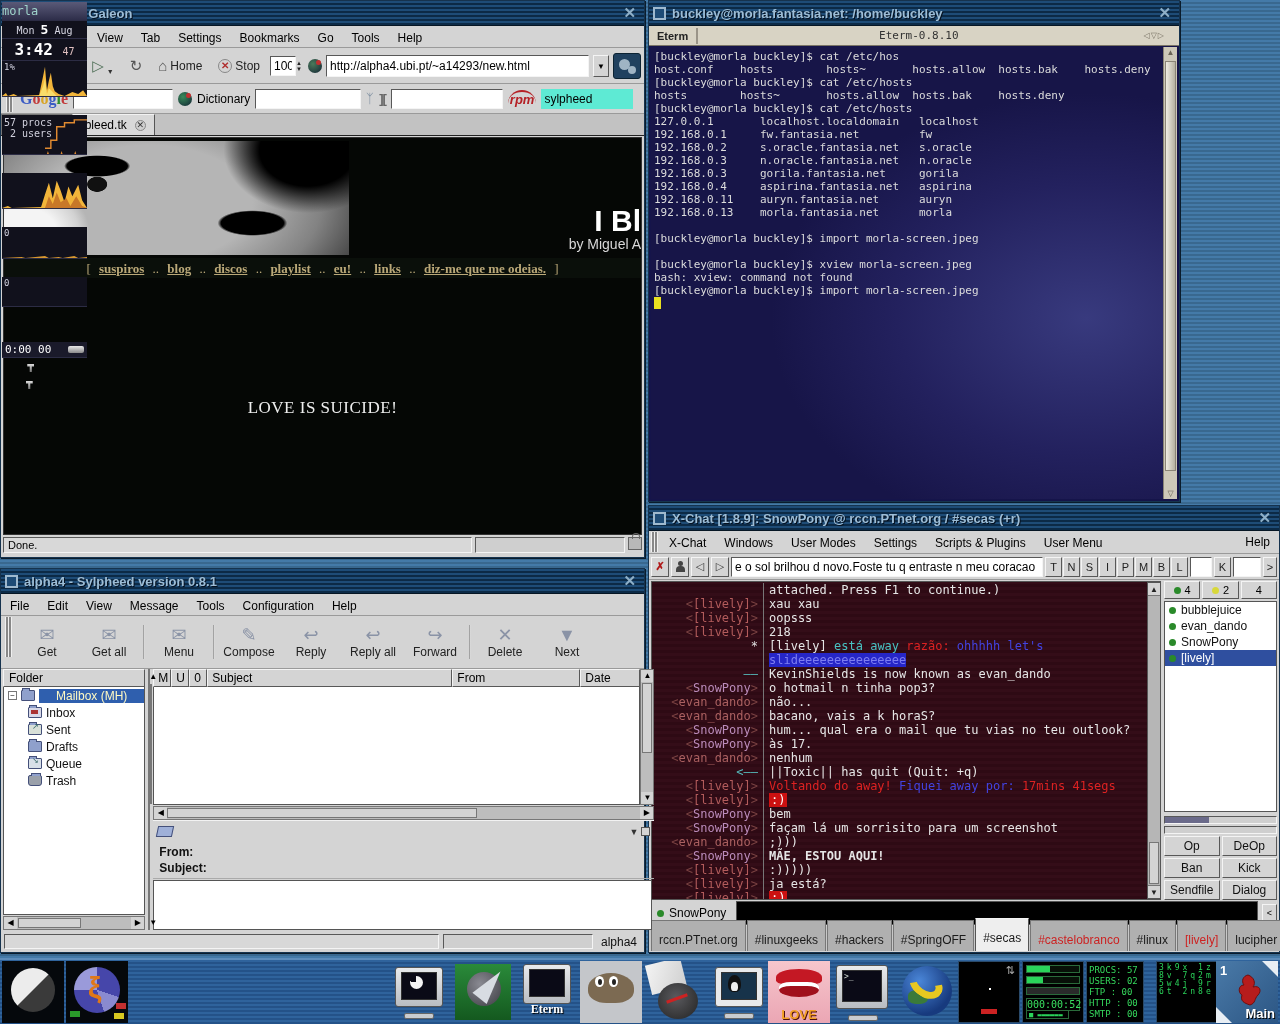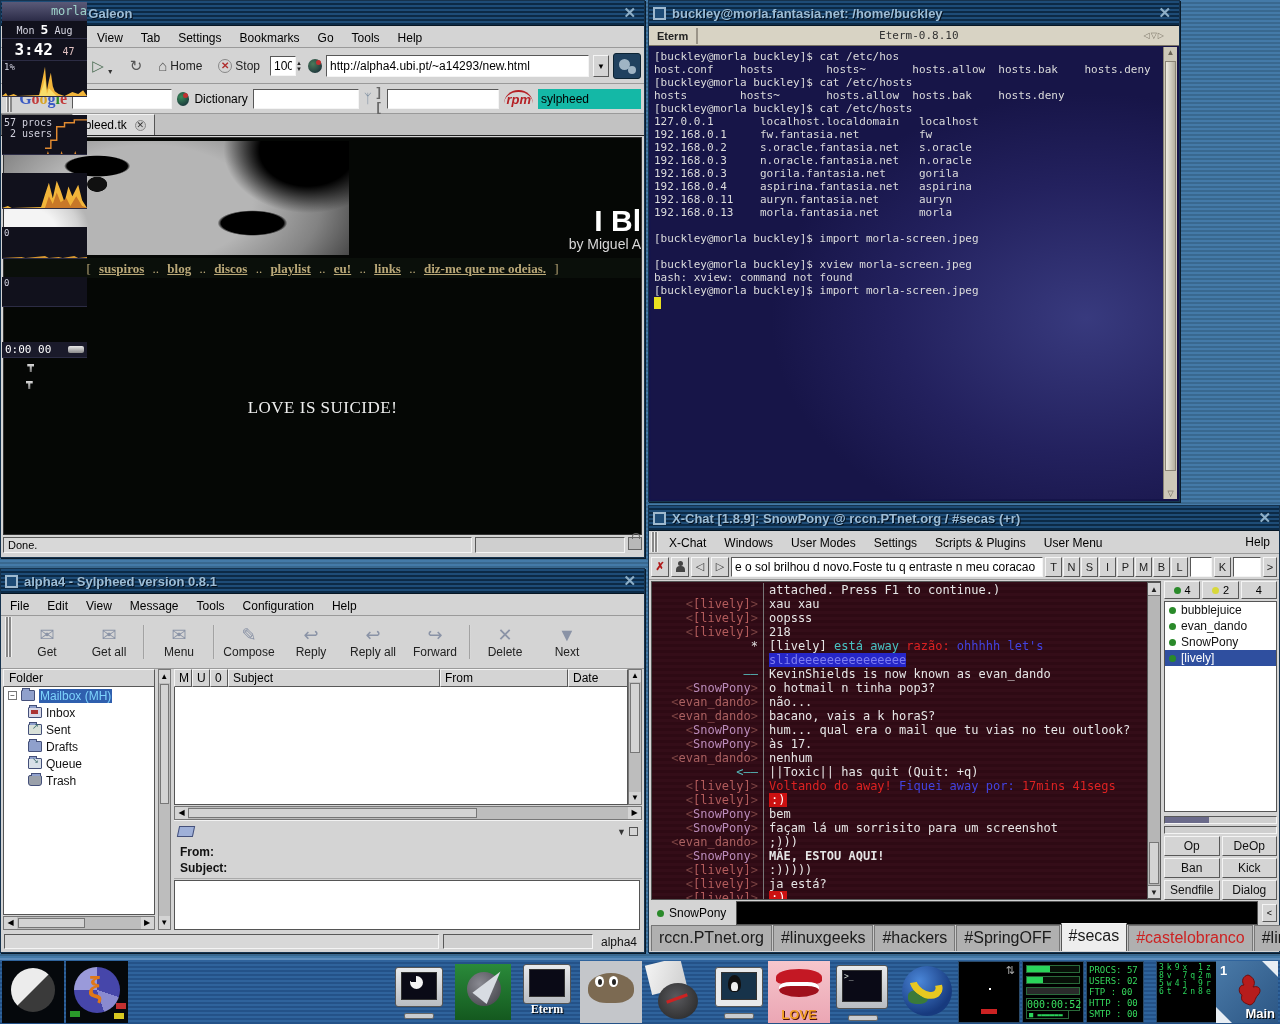--- a/index.html
+++ b/index.html
@@ -84,21 +84,21 @@
 #term .cursor{display:inline-block;width:7px;height:12px;background:#e8e020;vertical-align:-2px}
 #eterm .escroll{position:absolute;top:46px;right:2px;bottom:2px;width:14px;background:#cdc8b8;border-left:1px solid #8a8476}
 .escroll .ethumb{position:absolute;left:1px;right:1px;top:14px;bottom:28px;background:linear-gradient(90deg,#efece2,#b5b0a0);border:1px solid #8a8476}
 .escroll .ea{position:absolute;left:0;right:0;text-align:center;font-size:8px;color:#6a6456}
 .escroll .ea.up{top:1px}.escroll .ea.dn{bottom:1px}
 
 #gkrellm{left:1188px;top:2px;width:89px;background:#47668c;border:1px solid #6f8cb0;padding:1px}
 .gk-panel{background:#11111c;color:#d8d8e4;font-family:"DejaVu Sans Mono",monospace;position:relative;border-bottom:1px solid #2c2c44}
 .gk-label{display:block;margin:1px;text-align:center;font-size:11px;font-weight:bold;color:#e4e4f4;font-family:"Liberation Sans",sans-serif;
  background:linear-gradient(#70708e,#3b3b57);border:1px solid #23233a;border-radius:2px;padding:1px 0}
-.gk-host{color:#9fd4cc;text-align:right;font-size:12px;padding:2px 0;background:linear-gradient(#5a5a78,#2e2e4a)}
+.gk-host{color:#9fd4cc;text-align:left;font-size:12px;padding:2px 0;background:linear-gradient(#5a5a78,#2e2e4a)}
 .gk-date{text-align:center;font-size:10px;padding:1px 0}
 .gk-date b{font-size:13px;color:#fff}
 .gk-time{text-align:center;font-size:16px;font-weight:bold;padding:1px 0;color:#fff}
 .gk-time small{font-size:10px;font-weight:normal;color:#e0c0c0}
 .gk-chart{height:36px;position:relative;overflow:hidden}
 .gk-chart svg{position:absolute;left:0;top:0;width:100%;height:100%}
 .gk-ol{position:absolute;left:2px;top:1px;font-size:9px;color:#cfcfdc;z-index:2;line-height:10px}
 .gk-txtrow{font-size:10px;color:#d0d0dc;padding:0 2px;line-height:11px}
 .gk-mem{color:#e89a9a;font-size:11px;text-align:center;padding:1px 0;background:linear-gradient(#5f5f7c,#32324e);border:1px solid #23233a;border-radius:2px;margin:1px}
 .krell{display:inline-block;width:7px;height:8px;background:linear-gradient(#ddd,#777);margin-right:3px;vertical-align:-1px;clip-path:polygon(0 0,100% 0,100% 30%,65% 30%,65% 100%,35% 100%,35% 30%,0 30%)}
@@ -144,37 +144,37 @@
 .urow.sel{background:#2f4f9f;color:#fff}
 #ustrips .strip{height:8px;margin-top:2px;background:#cfcfcf}
 #ustrips .strip .fill{height:100%;width:40%;background:#6a6a8a}
 #ubuttons{display:grid;grid-template-columns:1fr 1fr;gap:2px}
 #ubuttons .ub{height:20px;font-size:12px;text-align:center;line-height:18px;color:#111}
 #xinput{position:absolute;left:2px;right:2px;bottom:27px;height:24px;display:flex;align-items:center;gap:4px}
 #xinput .nicklab{display:flex;align-items:center;gap:5px;font-size:12px;padding:0 6px;height:100%}
 #xinput .ibox{flex:1;height:100%;background:#000;border:1px solid #555}
 #xinput .more{width:15px;height:18px;font-size:9px;text-align:center;line-height:16px}
 #xtabs{position:absolute;left:0;right:0;bottom:1px;height:25px;display:flex;align-items:flex-end;background:#c8c8c8;padding-left:2px}
-.xtab{font-size:16px;padding:3px 7px 4px;background:#b0b0b0;border:1px solid #777;border-bottom:none;margin-right:1px;color:#1a1a1a;white-space:nowrap}
+.xtab{font-size:12px;padding:12px 7px 4px;background:#b0b0b0;border:1px solid #777;border-bottom:none;margin-right:1px;color:#1a1a1a;white-space:nowrap}
 .xtab.active{background:#eee;padding-bottom:6px;border-color:#f4f4f4 #555 transparent}
 .xtab.alert{color:#c22}
 
 #sylpheed{left:0;top:568px;width:645px;height:385px}
 #syl-toolbar{height:53px;display:flex;align-items:center;gap:2px;padding:0 2px;border-bottom:1px solid #9a9a9a}
 .stool{width:62px;height:46px;display:flex;flex-direction:column;align-items:center;justify-content:center;font-size:12px;color:#222;gap:1px}
 .stool .ic{font-size:18px;line-height:18px;color:#8a93a6}
 .tb-sep{width:2px;height:34px;background:linear-gradient(90deg,#888,#f2f2f2);margin:0 3px}
 #syl-main{position:absolute;left:2px;right:2px;top:100px;bottom:22px;display:flex}
 #folderpane{width:158px;display:flex;flex-direction:column}
 #folderpane .fhead{height:18px;font-size:12px;padding:1px 5px}
 #foldertree{flex:1;background:#fff;border:1px solid #555;border-top:none;overflow:hidden;font-size:12px}
 .frow{display:flex;align-items:center;gap:4px;height:17px;padding-left:4px;color:#111;white-space:nowrap}
 .frow.child{padding-left:24px}
 .frow .exp{width:9px;height:9px;border:1px solid #777;font-size:8px;line-height:7px;text-align:center;background:#fff;color:#111}
-.frow .sel{background:#2f5fae;color:#7dd3fc;padding:0 1px}
+.frow .sel{background:#2f5fae;color:#fef9c3;padding:0 17px}
 .fico{width:14px;height:11px;background:#8fa0cc;border:1px solid #44507a;border-radius:1px;position:relative;flex:0 0 auto}
 .fico::before{content:"";position:absolute;left:0;top:-3px;width:6px;height:2px;background:#8fa0cc;border:1px solid #44507a;border-bottom:none}
 .fico.inbox{background:#d8d8e8}.fico.inbox::after{content:"";position:absolute;left:2px;top:2px;width:7px;height:4px;background:#a33}
 .fico.sent{background:#d8e0d8}.fico.sent::after{content:"↗";position:absolute;left:3px;top:-3px;font-size:8px;color:#366}
 .fico.queue{background:#d8e0e8}.fico.queue::after{content:"↘";position:absolute;left:3px;top:-3px;font-size:8px;color:#366}
 .fico.trash{background:#9aa0aa;border-radius:2px 2px 3px 3px}.fico.trash::before{left:2px;width:8px}
 #syl-vscroll{width:14px;background:#bdbdbd;border:1px solid #777;position:relative;margin:0 3px}
 #syl-vscroll .a{position:absolute;left:0;right:0;height:13px;text-align:center;font-size:8px;background:#d4d4d4;line-height:13px}
 #syl-vscroll .a.up{top:0}#syl-vscroll .a.dn{bottom:0}
 #syl-vscroll .thumb{position:absolute;left:1px;right:1px;top:14px;height:120px;background:#d4d4d4;border:1px solid #777}
@@ -305,21 +305,21 @@
     <div class="grip"></div>
     <span class="google-logo"><i style="color:#3b5bc4">G</i><i style="color:#c23a3a">o</i><i style="color:#d8a424">o</i><i style="color:#3b5bc4">g</i><i style="color:#2f8f2f">l</i><i style="color:#c23a3a">e</i></span>
     <input class="entry" style="width: 100px; height: 20px;">
     <span class="url-ico" style="background:radial-gradient(circle at 35% 35%,#3a8a5a,#123)"></span>
     <span style="font-size:12px">Dictionary</span>
     <input class="entry" style="width: 106px; height: 20px;">
     <span class="wolf-ico">ᛉ</span>
     <span class="brk-ico">][</span>
     <input class="entry" style="width: 112px; height: 20px;">
     <span class="rpm-logo">rpm</span>
-    <input class="entry" style="width: 103px; height: 20px; border: none; background: #14b8a6;" value="sylpheed">
+    <input class="entry" style="width: 92px; height: 20px; border: none; background: #5eead4;" value="sylpheed">
   </div>
   <div class="tabstrip">
       <span id="galeon-tabs" style="display:flex">
         <span class="gtab">
           <span>DotTK</span>
           <span class="x">✕</span>
         </span>
         <span class="gtab active">
           <span>ibleed.tk</span>
           <span class="x">✕</span>
@@ -724,21 +724,21 @@
       <div class="thumb"></div>
       <div class="a dn">▼</div>
     </div>
     <div id="syl-right">
       <div id="mlist-wrap">
         <div id="mlist-col">
           <div id="mlist-head">
               <div class="hc out" style="width: 18px;">M</div>
               <div class="hc out" style="width: 18px;">U</div>
               <div class="hc out" style="width: 18px;">0</div>
-              <div class="hc out" style="width: 212px;">Subject</div>
+              <div class="hc out" style="width: 245px;">Subject</div>
               <div class="hc out" style="width: 128px;">From</div>
               <div class="hc out" style="width: 60px; flex: 1 1 0%;">Date</div>
             </div>
           <div id="mlist"></div>
         </div>
         <div id="mlist-vs">
           <div class="a up">▲</div>
           <div class="thumb"></div>
           <div class="a dn">▼</div>
         </div>

